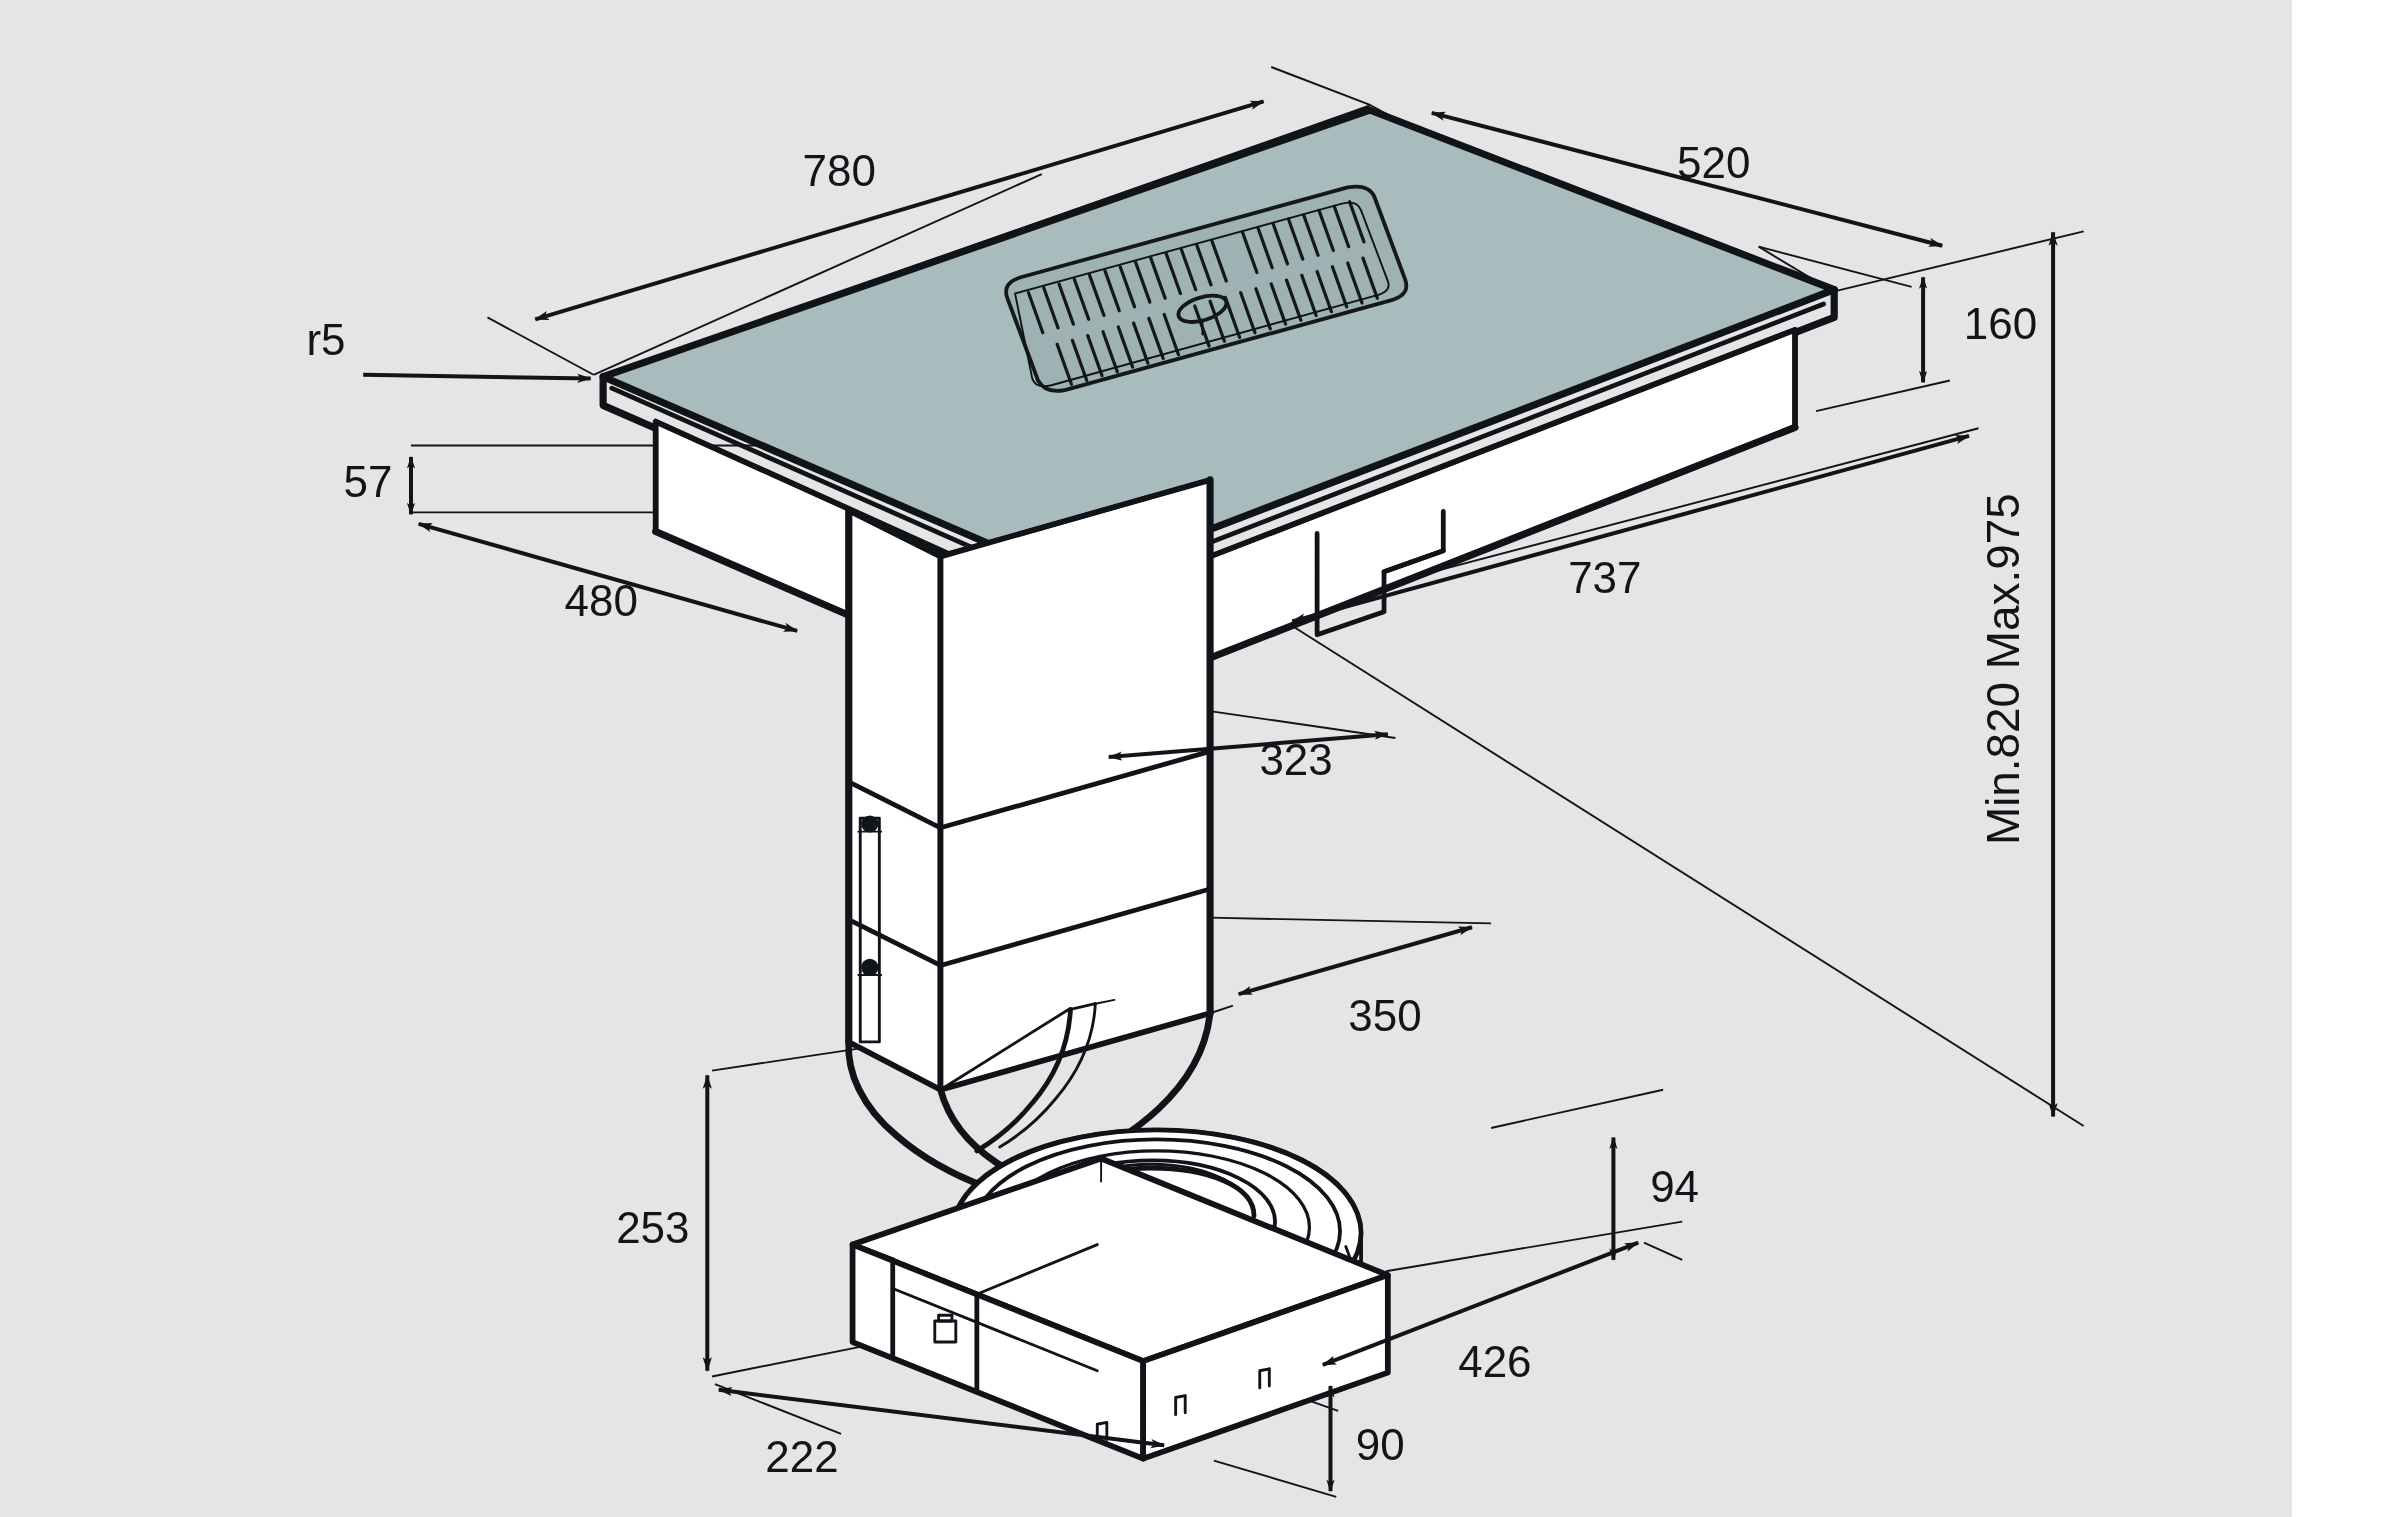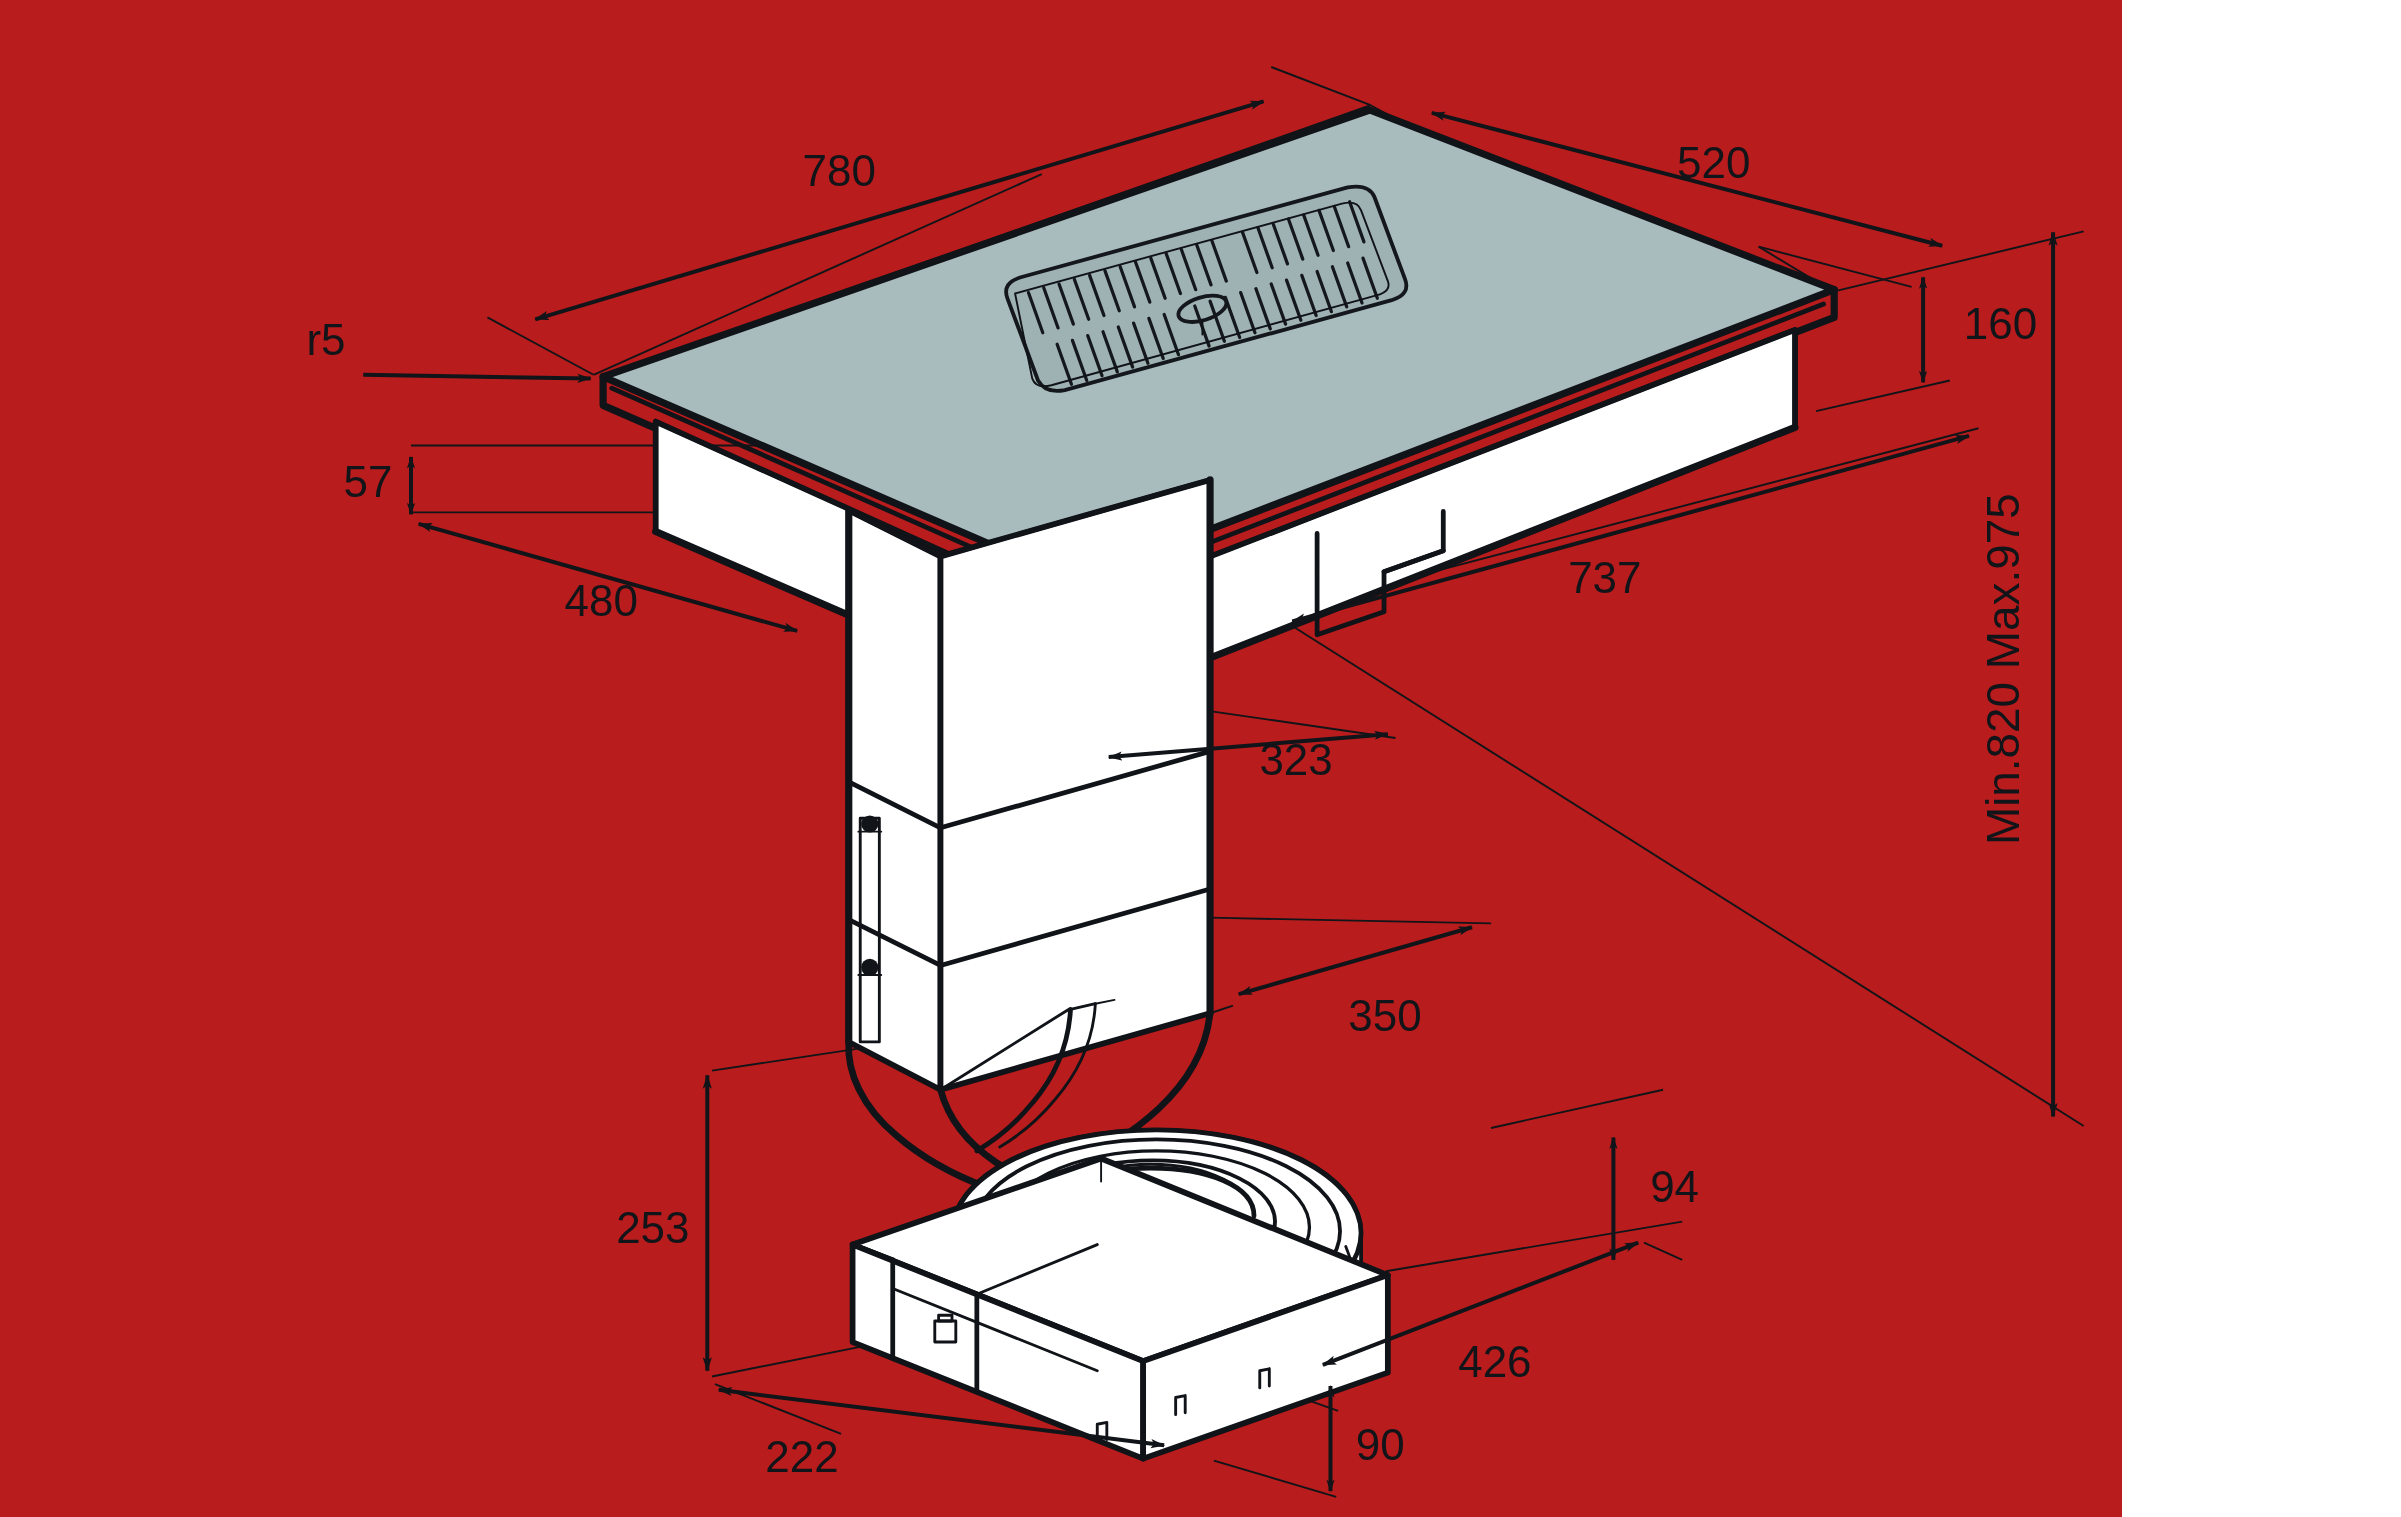--- a/index.html
+++ b/index.html
@@ -5,23 +5,23 @@
   html, body {
     margin: 0;
     padding: 0;
     background: #ffffff;
   }
   body {
     font-family: "Liberation Sans", sans-serif;
   }
   #sheet {
     position: relative;
-    width: 2122px;
+    width: 2292px;
     height: 1518px;
-    background: #b91c1c;
+    background: #e5e5e5;
     overflow: hidden;
   }
   #sheet svg {
     position: absolute;
     left: 0;
     top: 0;
     width: 2401px;
     height: 1518px;
   }
   .dim-text {

